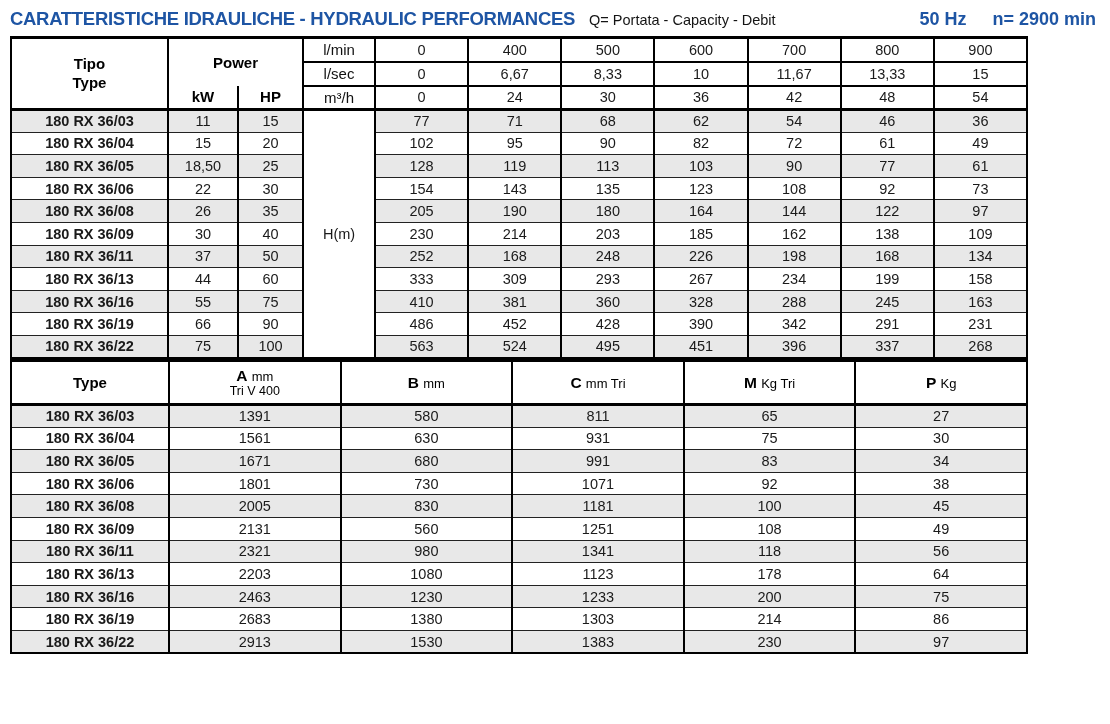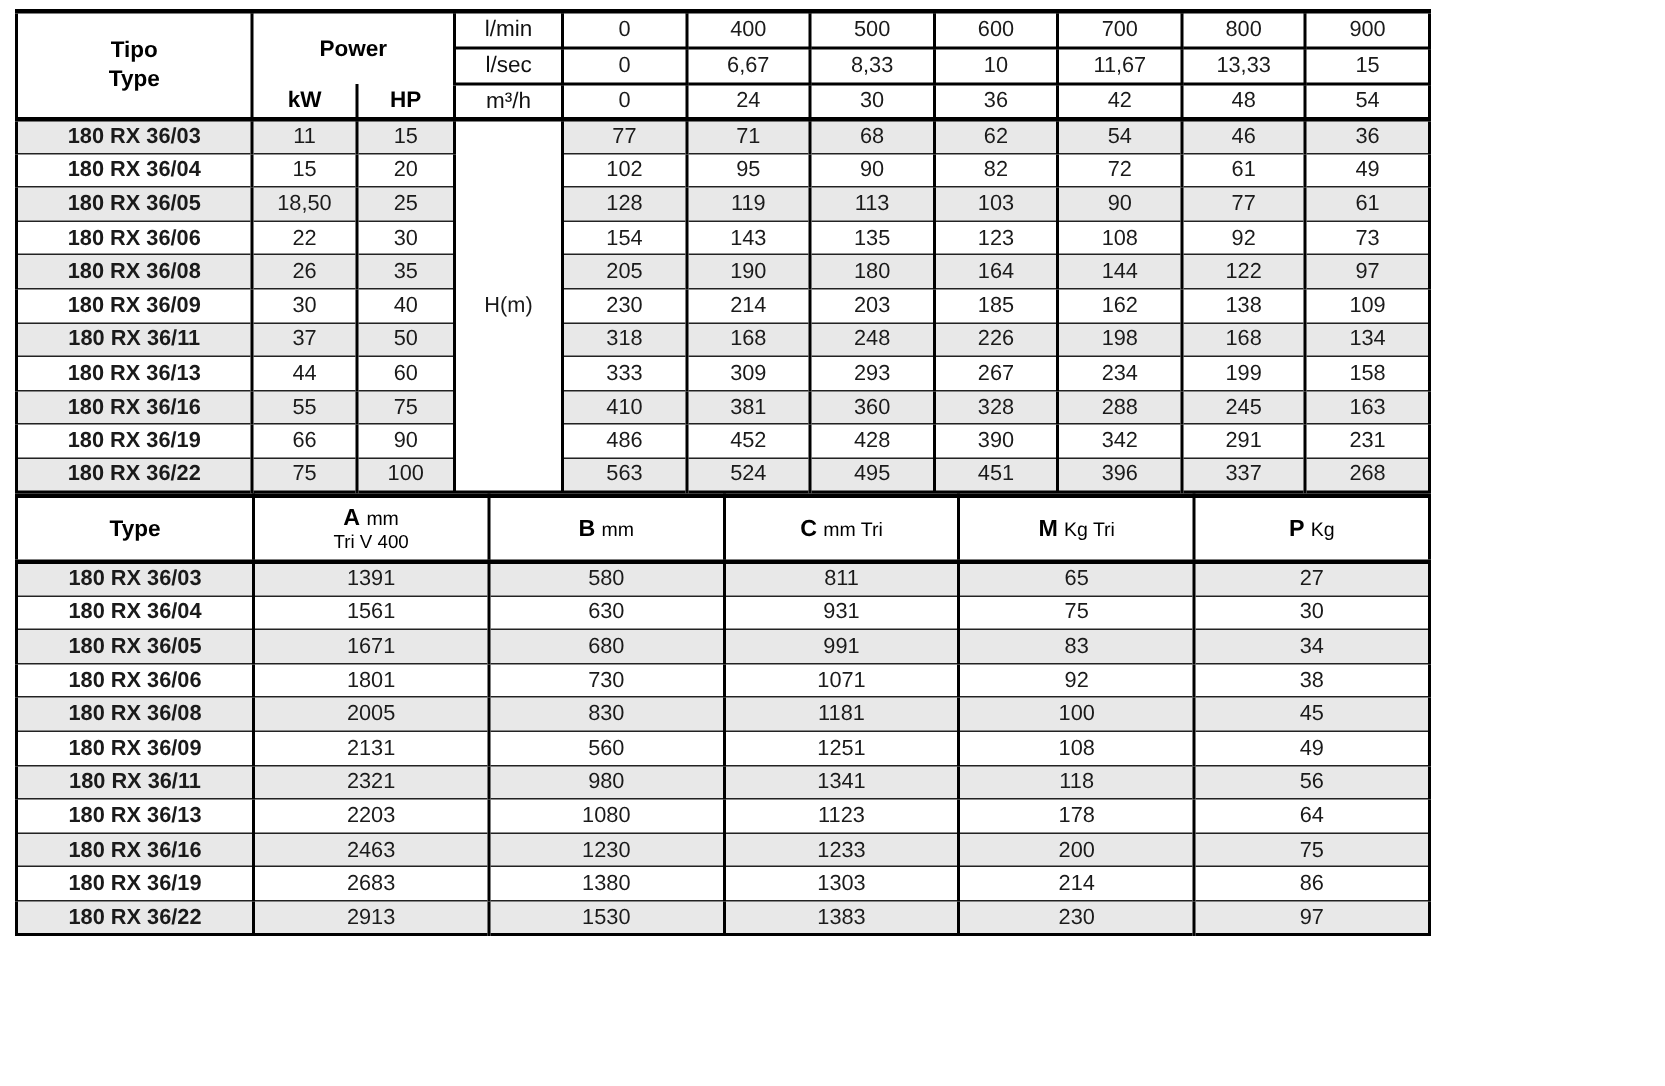--- a/index.html
+++ b/index.html
@@ -18,21 +18,21 @@
     letter-spacing:-0.3px; margin:0;
   }
   .legend { font-size:14.5px; color:#141414; margin-left:14px; }
   .spacer { flex:1; }
   .freq  { color:#1e55a4; font-weight:bold; font-size:18px; }
   .speed { color:#1e55a4; font-weight:bold; font-size:18px; margin-left:26px; margin-right:4px; }
   .headline2 { margin:9px 0 6px 0; }
 
   
   table.t {
-    border-collapse:collapse; table-layout:fixed; width:944px;
+    border-collapse:collapse; table-layout:fixed; width:1018px;
     border:1px solid #000; border-top:3px solid #000; border-bottom:2px solid #000;
   }
   table.t thead { border-bottom:3px solid #000; }
   table.t th {
     border:2px solid #000; background:#fff; font-weight:bold;
     text-align:center; vertical-align:middle; padding:0; font-size:15px; color:#000;
   }
   table.t td {
     border-left:2px solid #000; border-right:2px solid #000;
     border-top:1px solid #222; border-bottom:1px solid #222;
@@ -59,20 +59,27 @@
   .t2 th .l1 { line-height:1.15; }
   .t2 th .letter { font-weight:bold; font-size:15.5px; }
   .t2 th .unit { font-weight:normal; font-size:13px; }
   .t2 th .sub { font-weight:normal; font-size:12.5px; line-height:1.1; }
 </style>
 </head>
 <body>
 
 <div class="page">
 
+  <div class="headline">
+    <h1 class="title">CARATTERISTICHE IDRAULICHE - HYDRAULIC PERFORMANCES</h1>
+    <span class="legend">Q= Portata - Capacity - Debit</span>
+    <span class="spacer"></span>
+    <span class="freq">50 Hz</span>
+    <span class="speed">n= 2900 min</span>
+  </div>
 
   <table class="t t1">
     <colgroup>
       <col style="width:157px">
         <col style="width:70px">
         <col style="width:65px">
         <col style="width:72px">
       <col>
         <col>
         <col>
@@ -191,21 +198,21 @@
           <td>203</td>
           <td>185</td>
           <td>162</td>
           <td>138</td>
           <td>109</td>
         </tr>
         <tr class="stripe">
           <td class="c-type">180 RX 36/11</td>
           <td>37</td>
           <td>50</td>
-          <td>318</td>
+          <td>252</td>
           <td>168</td>
           <td>248</td>
           <td>226</td>
           <td>198</td>
           <td>168</td>
           <td>134</td>
         </tr>
         <tr>
           <td class="c-type">180 RX 36/13</td>
           <td>44</td>

